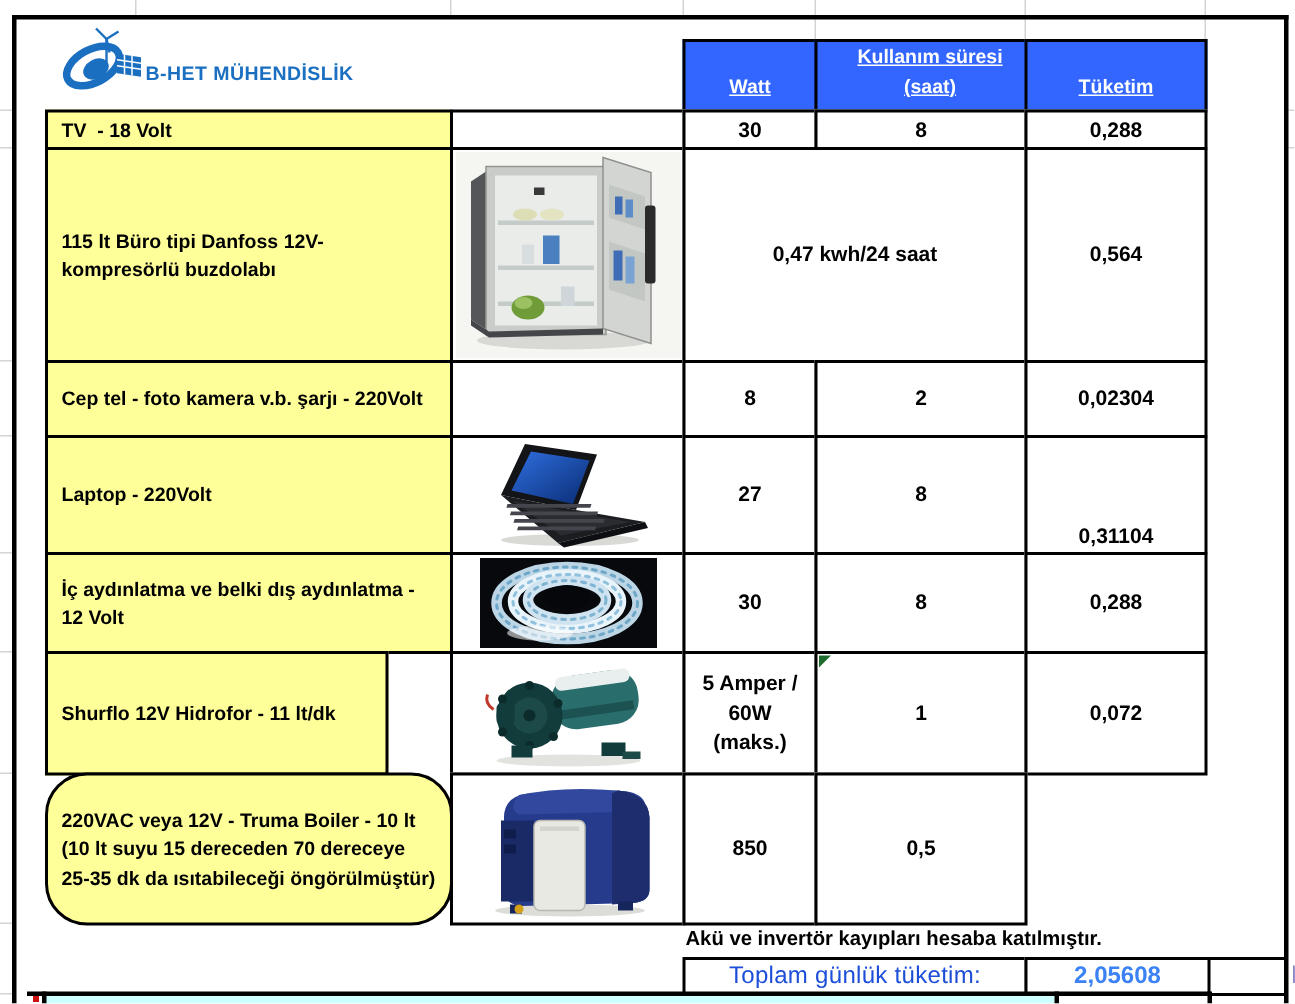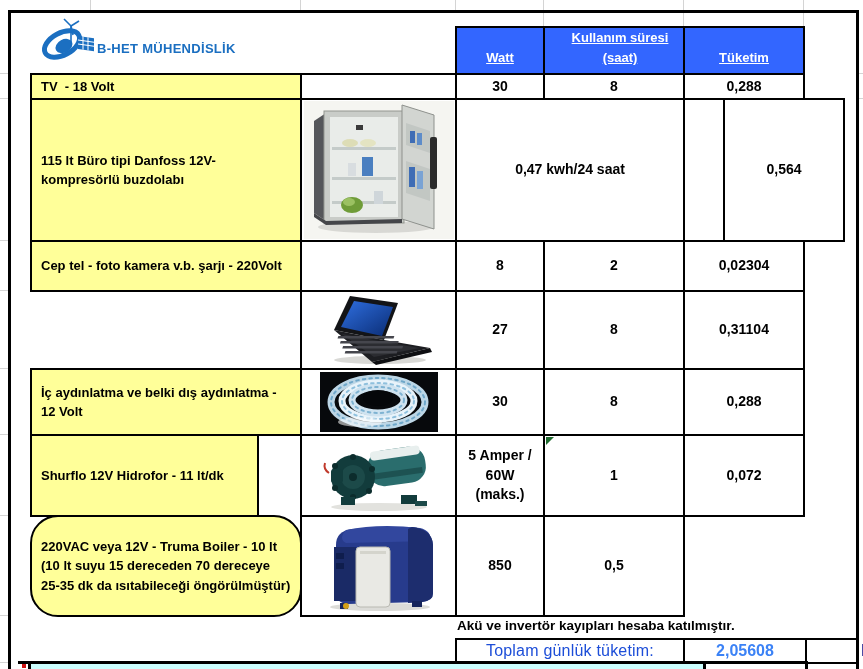--- a/index.html
+++ b/index.html
@@ -149,38 +149,41 @@
       <polygon points="102,60 126,68 126,100 102,92" fill="#c2c7c3"></polygon>
       <rect x="105" y="66" width="6" height="20" fill="#3f6db5"></rect>
       <rect x="113" y="70" width="6" height="18" fill="#7aa3d4"></rect>
       <rect x="126" y="36" width="7" height="52" rx="2" fill="#2b2b2b"></rect>
       <polygon points="10,112 22,120 98,118 98,122 22,124 10,116" fill="#45464a"></polygon>
     </svg>
   </div>
   <div class="cell num" style="left:455px;top:98px;width:230px;height:144px;">
       <span>0,47 kwh/24 saat</span>
     </div>
-  <div class="cell num" style="left:683px;top:98px;width:122px;height:144px;margin-left:40px;">
+  <div class="cell num" style="left:683px;top:98px;width:122px;height:144px;">
       <span>0,564</span>
     </div>
 
   <div class="cell label-cell" style="left:30px;top:240px;width:272px;height:52px;">
     <span>Cep tel - foto kamera v.b. şarjı - 220Volt</span>
   </div>
   <div class="cell img-cell" style="left:300px;top:240px;width:157px;height:52px;"></div>
   <div class="cell num" style="left:455px;top:240px;width:90px;height:52px;">
       <span>8</span>
     </div>
   <div class="cell num" style="left:543px;top:240px;width:142px;height:52px;">
       <span>2</span>
     </div>
   <div class="cell num" style="left:683px;top:240px;width:122px;height:52px;">
       <span>0,02304</span>
     </div>
 
+  <div class="cell label-cell" style="left:30px;top:290px;width:272px;height:80px;">
+    <span>Laptop - 220Volt</span>
+  </div>
   <div class="cell img-cell" style="left:300px;top:290px;width:157px;height:80px;">
     <svg width="122" height="72" viewBox="0 0 122 72">
       <defs>
         <linearGradient id="scr" x1="0" y1="0" x2="1" y2="1">
           <stop offset="0" stop-color="#2f6fe0"></stop>
             <stop offset="1" stop-color="#0a2c74"></stop>
         </linearGradient>
       </defs>
       <ellipse cx="62" cy="66" rx="46" ry="4" fill="#d9d9d6"></ellipse>
       <polygon points="32,2 80,9 66,46 16,36" fill="#131417"></polygon>
@@ -195,21 +198,21 @@
       </g>
       <polygon points="54,68 112,54 114,58 58,71" fill="#0e0f12"></polygon>
     </svg>
   </div>
   <div class="cell num" style="left:455px;top:290px;width:90px;height:80px;">
       <span>27</span>
     </div>
   <div class="cell num" style="left:543px;top:290px;width:142px;height:80px;">
       <span>8</span>
     </div>
-  <div class="cell num" style="left:683px;top:290px;width:122px;height:80px;">
+  <div class="cell num" style="left:683px;top:290px;width:122px;height:80px;align-items:flex-end;">
       <span>0,31104</span>
     </div>
 
   <div class="cell label-cell" style="left:30px;top:368px;width:272px;height:68px;">
     <span>İç aydınlatma ve belki dış aydınlatma - 12 Volt</span>
   </div>
   <div class="cell img-cell" style="left:300px;top:368px;width:157px;height:68px;">
     <svg width="118" height="60" viewBox="0 0 118 60">
       <rect x="0" y="0" width="118" height="60" fill="#07090c"></rect>
       <g fill="none" stroke-linecap="round">

